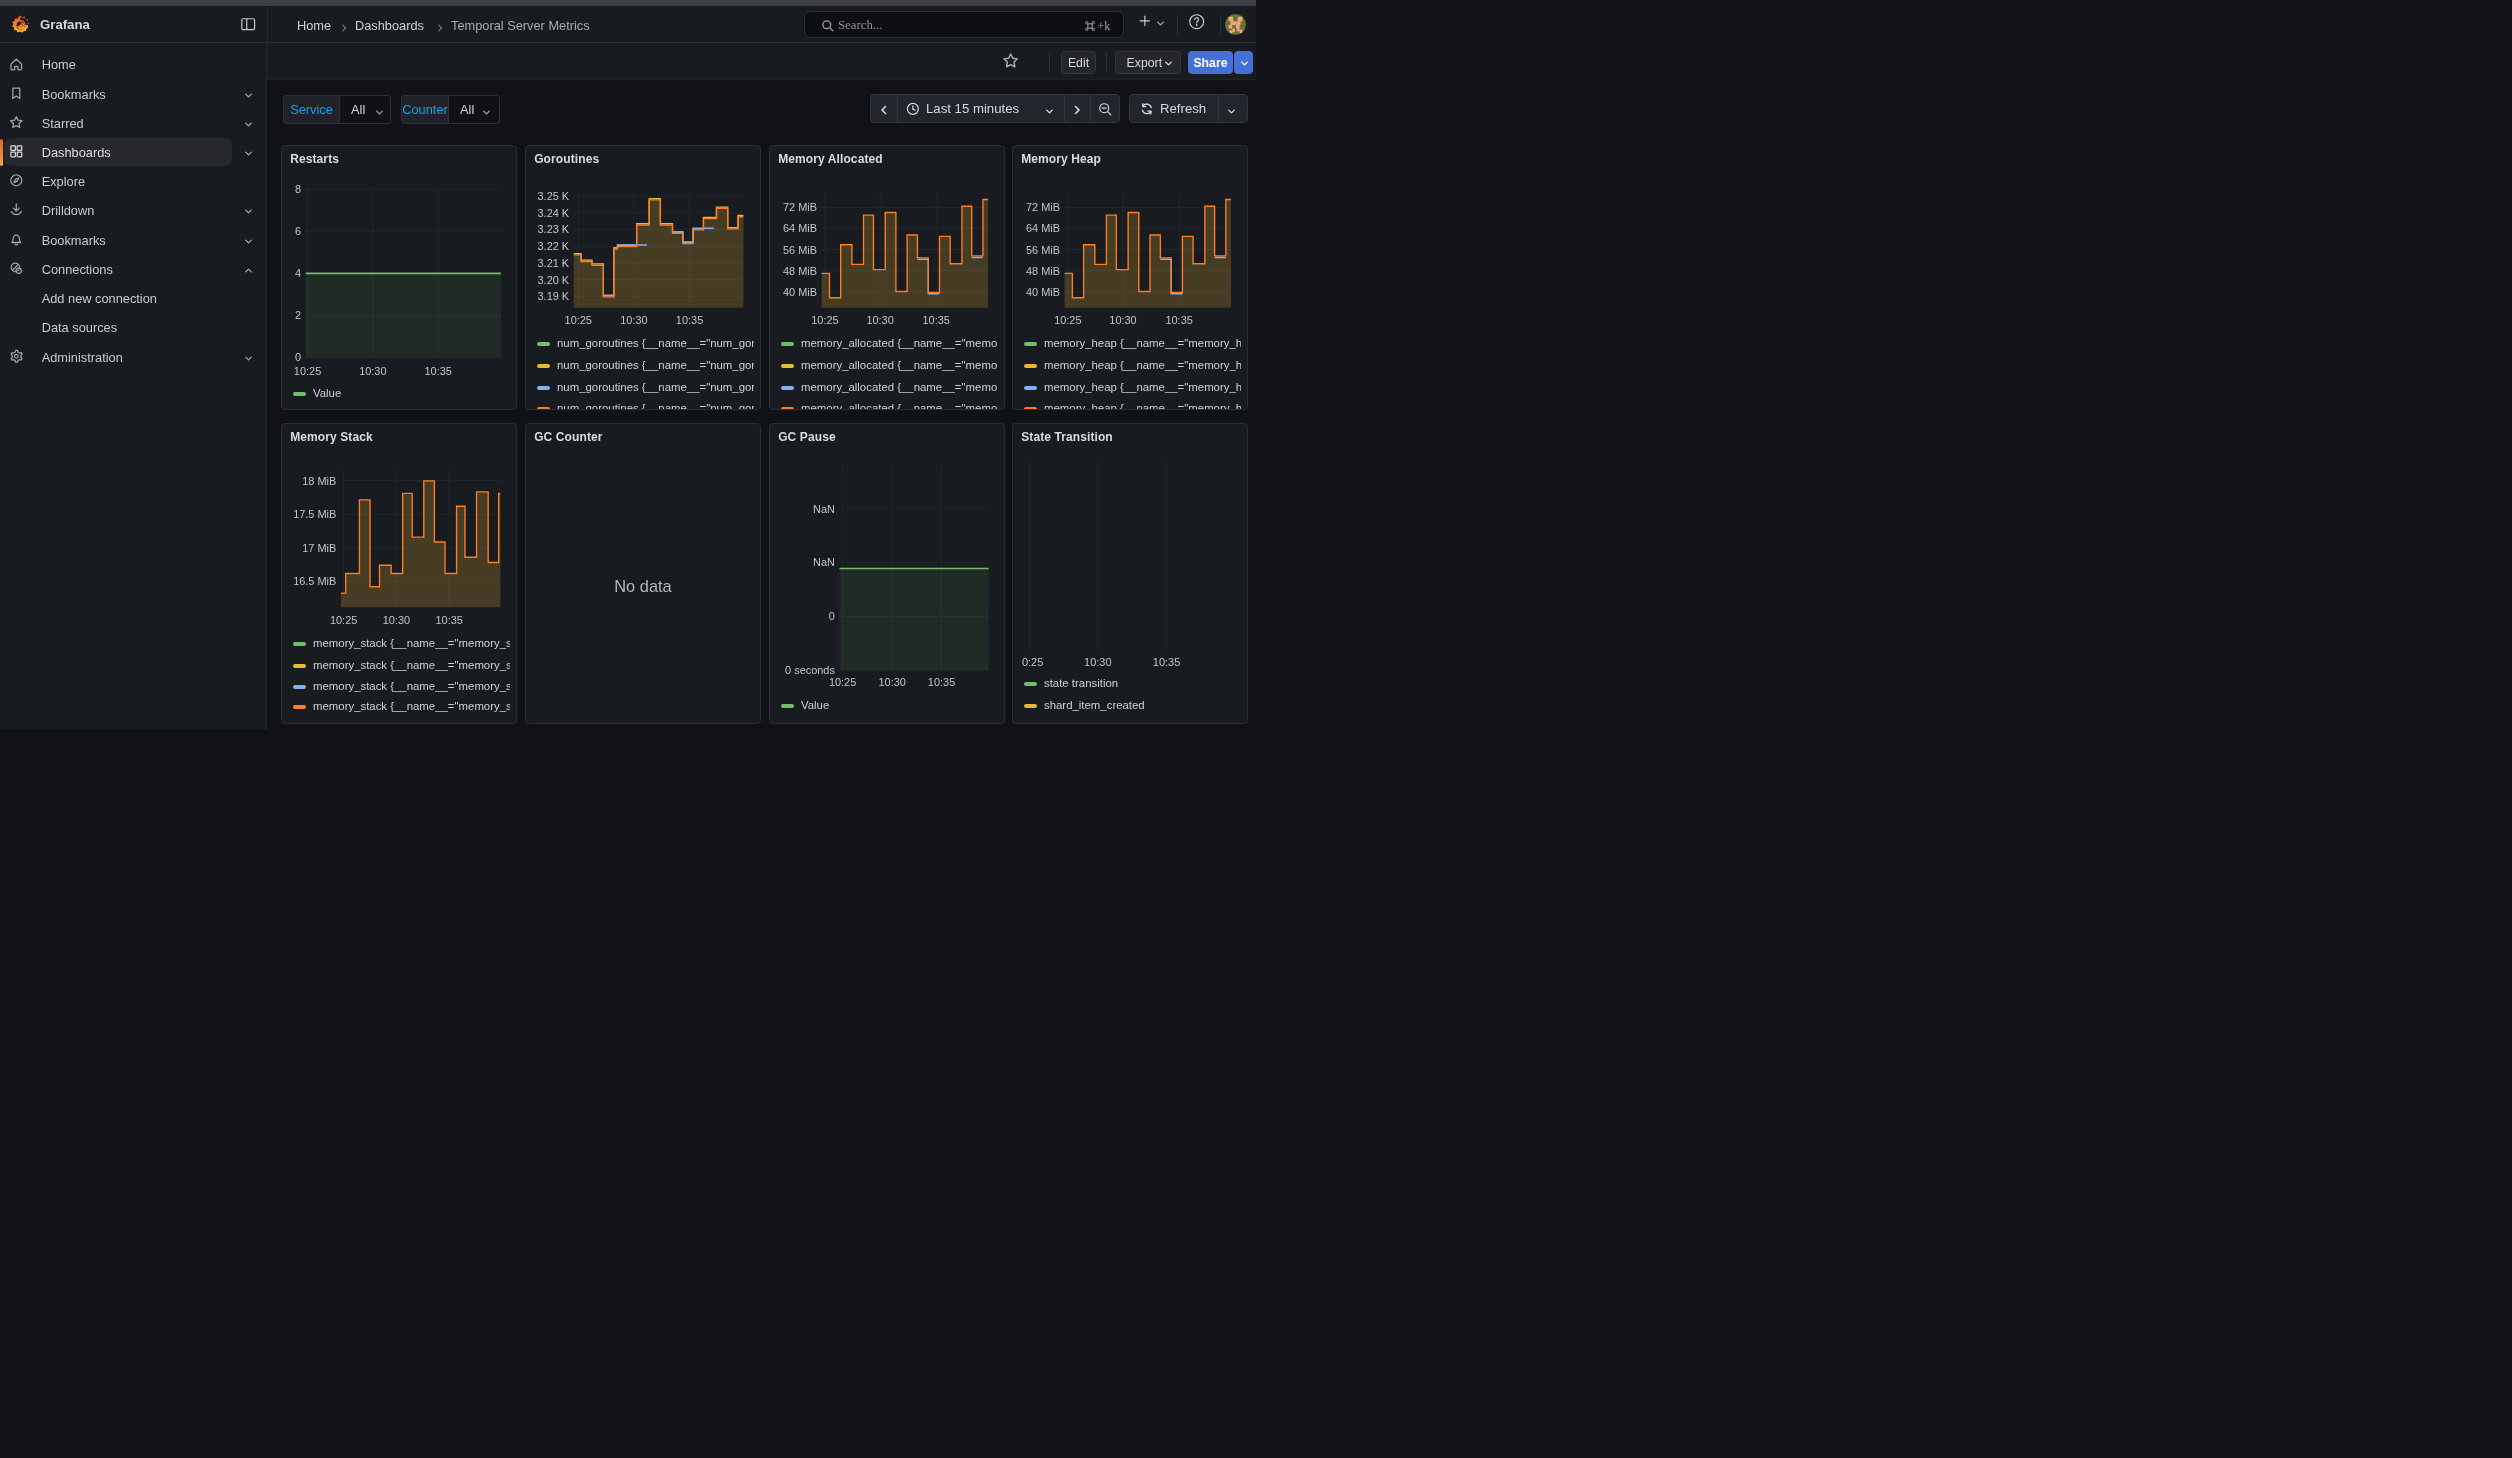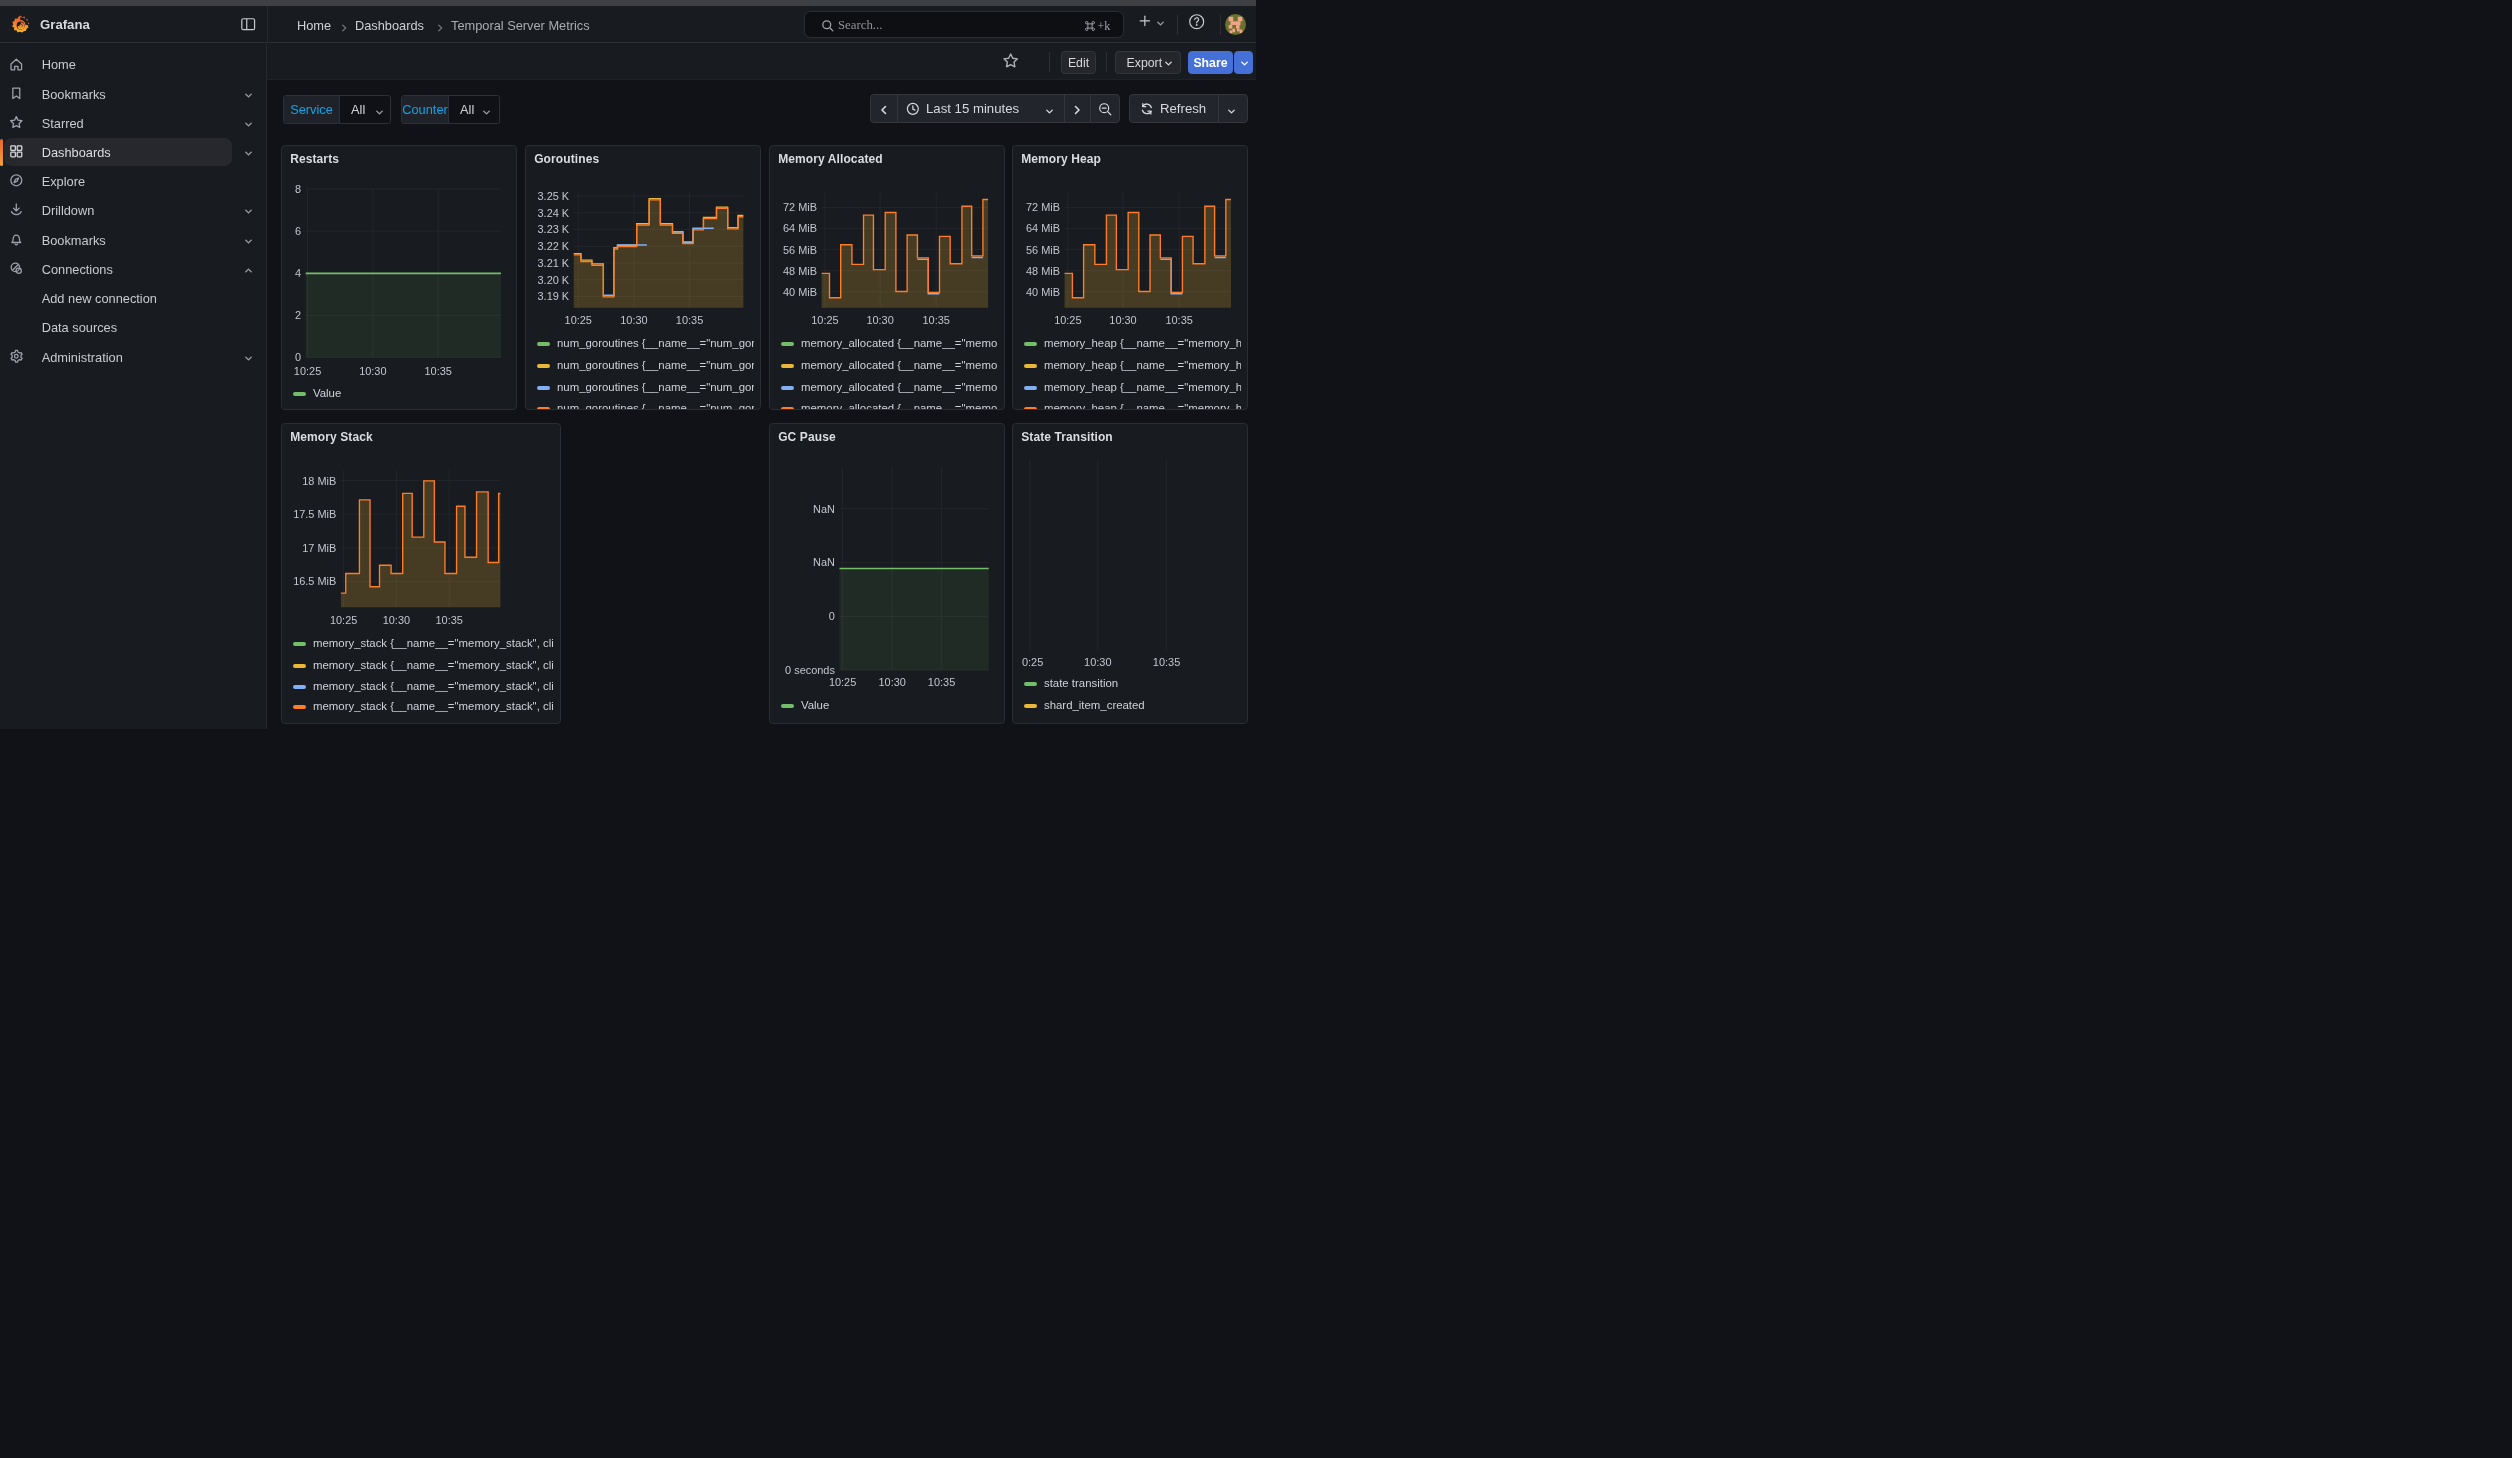--- a/index.html
+++ b/index.html
@@ -465,21 +465,21 @@
       </div>
       <div class="lgr" style="top:234px;">
         <span class="dash" style="background:#83AFF5"></span>
         <span class="lgt">memory_heap {__name__="memory_heap", client</span>
       </div>
       <div class="lgr" style="top:255px;">
         <span class="dash" style="background:#FF7D26"></span>
         <span class="lgt">memory_heap {__name__="memory_heap", client</span>
       </div>
     </div>
-<div class="panel" style="left:281px;top:423px;width:280px;height:301px;">
+<div class="panel" style="left:281px;top:423px;width:236px;height:301px;">
       <div class="ptitle">Memory Stack</div>
       <svg class="chart" width="236" height="301" viewBox="308 463.5 258.5 329.0" style="left:-0.9px;top:-0.9px;">
         <line x1="373.6" y1="526.3" x2="548.3" y2="526.3" stroke="#24262c" stroke-width="1"></line>
         <line x1="373.6" y1="563.1" x2="548.3" y2="563.1" stroke="#24262c" stroke-width="1"></line>
         <line x1="373.6" y1="599.9" x2="548.3" y2="599.9" stroke="#24262c" stroke-width="1"></line>
         <line x1="373.6" y1="636.7" x2="548.3" y2="636.7" stroke="#24262c" stroke-width="1"></line>
         <line x1="376.6" y1="515.0" x2="376.6" y2="665.0" stroke="#24262c" stroke-width="1"></line>
         <line x1="434.4" y1="515.0" x2="434.4" y2="665.0" stroke="#24262c" stroke-width="1"></line>
         <line x1="492.2" y1="515.0" x2="492.2" y2="665.0" stroke="#24262c" stroke-width="1"></line>
         <path d="M373.6 649.5 H378.9 V628.0 H393.9 V547.3 H405.5 V642.5 H415.9 V619.0 H428.6 V628.0 H441.3 V540.2 H451.7 V588.2 H464.4 V526.5 H476.0 V593.5 H487.6 V628.0 H500.3 V554.3 H509.5 V610.2 H522.2 V538.6 H534.9 V616.0 H546.4 V540.4 H548.3 V665.0 H373.6 Z" fill="rgba(216,168,54,0.24)"></path>
@@ -501,20 +501,24 @@
         <span class="lgt">memory_stack {__name__="memory_stack", client</span>
       </div>
       <div class="lgr" style="top:255px;">
         <span class="dash" style="background:#83AFF5"></span>
         <span class="lgt">memory_stack {__name__="memory_stack", client</span>
       </div>
       <div class="lgr" style="top:275px;">
         <span class="dash" style="background:#FF7D26"></span>
         <span class="lgt">memory_stack {__name__="memory_stack", client</span>
       </div>
+    </div>
+<div class="panel" style="left:525px;top:423px;width:236px;height:301px;">
+      <div class="ptitle">GC Counter</div>
+      <div class="nodata">No data</div>
     </div>
 <div class="panel" style="left:769px;top:423px;width:236px;height:301px;">
       <div class="ptitle">GC Pause</div>
       <svg class="chart" width="236" height="301" viewBox="841.4 463.5 258.5 329.0" style="left:-0.9px;top:-0.9px;">
         <line x1="918.6" y1="557.0" x2="1082.0" y2="557.0" stroke="#24262c" stroke-width="1"></line>
         <line x1="918.6" y1="615.8" x2="1082.0" y2="615.8" stroke="#24262c" stroke-width="1"></line>
         <line x1="918.6" y1="675.0" x2="1082.0" y2="675.0" stroke="#24262c" stroke-width="1"></line>
         <line x1="918.6" y1="733.8" x2="1082.0" y2="733.8" stroke="#24262c" stroke-width="1"></line>
         <line x1="922.0" y1="511.0" x2="922.0" y2="734.0" stroke="#24262c" stroke-width="1"></line>
         <line x1="976.3" y1="511.0" x2="976.3" y2="734.0" stroke="#24262c" stroke-width="1"></line>

